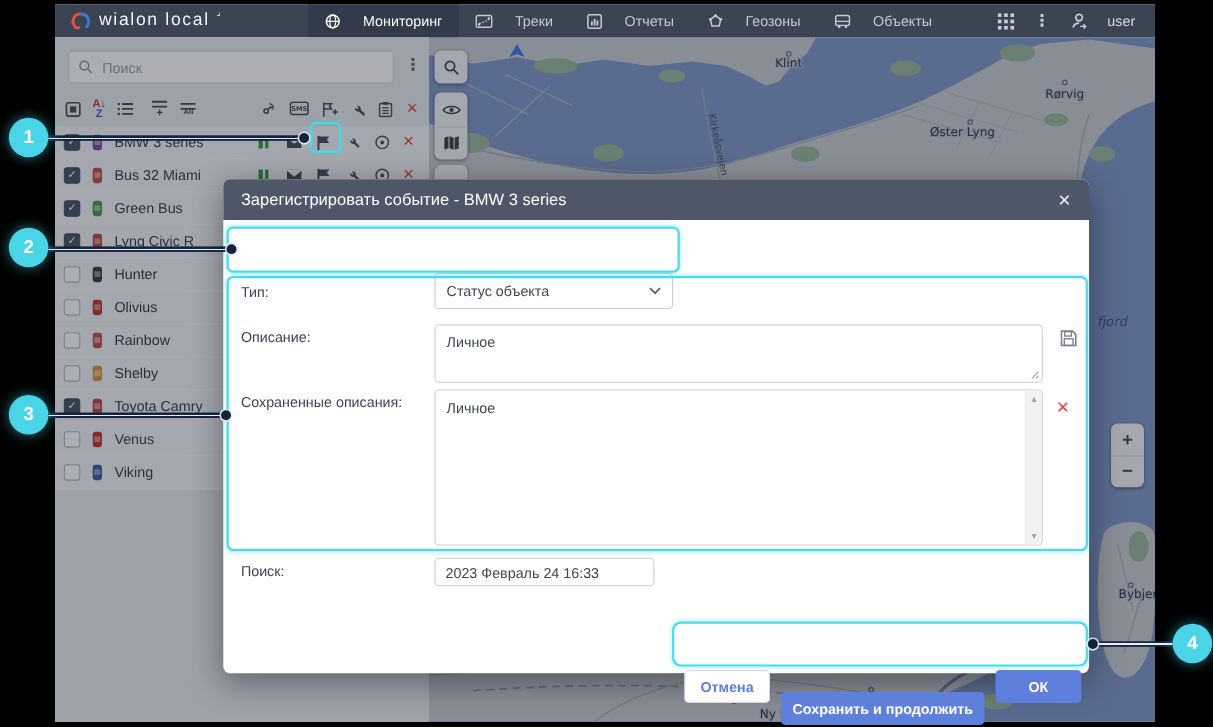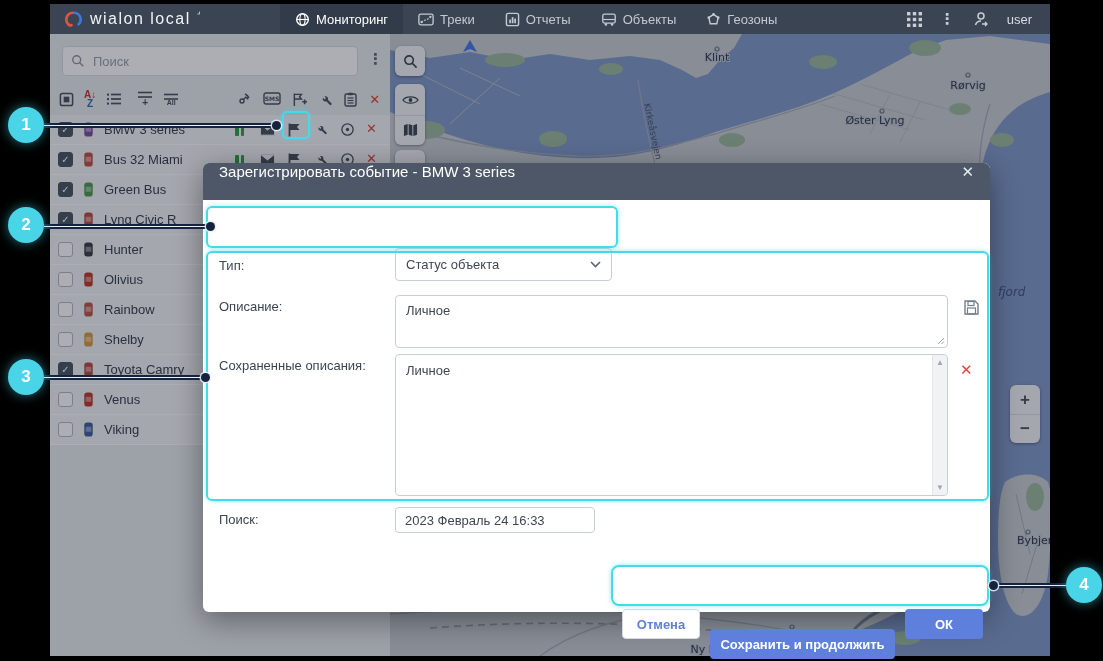--- a/index.html
+++ b/index.html
@@ -6,21 +6,21 @@
     font-family:"Liberation Sans","DejaVu Sans",sans-serif;}
   *{box-sizing:border-box;}
   
   #app{position:absolute;left:50px;top:4px;width:1000px;height:652px;background:#eef0f2;}
   
   #topbar{position:absolute;left:0;top:0;width:1000px;height:30px;background:#3b4453;display:flex;align-items:center;}
   .logo{display:flex;align-items:center;gap:7px;padding-left:14px;width:230px;}
   .logo-text{color:#f2f4f7;font-size:16px;letter-spacing:1.5px;font-weight:400;}
   .logo-sup{color:#f2f4f7;font-size:9px;transform:translateY(-6px) rotate(45deg);display:inline-block;}
   .tabs{display:flex;height:100%;}
-  .tab{display:flex;align-items:center;gap:6px;padding:0 15px;height:100%;color:#c3c9d3;font-size:13px;cursor:pointer;}
+  .tab{display:flex;align-items:center;gap:20px;padding:0 15px;height:100%;color:#c3c9d3;font-size:13px;cursor:pointer;}
   .tab.active{background:#323b49;color:#fff;}
   .tab svg{flex:0 0 auto;}
   .tb-right{margin-left:auto;display:flex;align-items:center;gap:18px;padding-right:18px;color:#c9ced6;}
   .kebab{font-size:15px;font-weight:bold;letter-spacing:0;}
   .user-label{font-size:13px;color:#d8dce2;}
   
   #sidebar{position:absolute;left:0;top:30px;width:340px;height:622px;background:#e9ebee;}
   .search-wrap{position:absolute;left:12px;top:12px;width:296px;height:30px;background:#fff;border:1px solid #d8dbe1;border-radius:4px;display:flex;align-items:center;padding:0 8px;gap:6px;}
   .search-wrap input{border:none;outline:none;flex:1;font-size:13px;color:#3c4554;background:transparent;font-family:inherit;}
   .search-wrap input::placeholder{color:#9aa1ab;}
@@ -49,21 +49,21 @@
   text.water-label{font-size:12px;font-style:italic;fill:#44538a;}
   text.road-label{font-size:9px;fill:#4e5769;}
   .map-btn{position:absolute;background:#f4f5f7;border-radius:6px;box-shadow:0 1px 3px rgba(0,0,0,.35);display:flex;flex-direction:column;align-items:center;justify-content:center;color:#3e4856;}
   .map-cell{width:30px;height:30px;display:flex;align-items:center;justify-content:center;}
   .map-cell + .map-cell{border-top:1px solid #d9dce1;}
   .zoom-txt{font-size:17px;font-weight:bold;color:#4a5260;line-height:1;}
   
   #dim{position:absolute;left:50px;top:34px;width:1000px;height:622px;background:rgba(13,18,31,.34);z-index:50;}
   
   #dialog{position:absolute;left:203px;top:163px;width:787px;height:449px;background:#fff;border-radius:6px;z-index:100;box-shadow:0 8px 30px rgba(0,0,0,.4);}
-  .dlg-header{position:absolute;left:0;top:0;width:100%;height:37px;background:#4d5768;border-radius:6px 6px 0 0;display:flex;padding:0 16px;}
+  .dlg-header{position:absolute;left:0;top:0;width:100%;height:37px;background:#4d5768;border-radius:6px 6px 0 0;display:flex;align-items:center;padding:0 16px;}
   .dlg-title{color:#fff;font-size:15px;font-weight:500;}
   .dlg-close{margin-left:auto;color:#e9ecf0;font-size:15px;font-weight:bold;cursor:pointer;}
   .dlg-body{position:absolute;left:0;top:37px;width:100%;height:412px;}
   .dlabel{position:absolute;left:16px;font-size:13px;color:#3c4554;}
   .field{position:absolute;border:1px solid #c9ced6;border-radius:4px;background:#fff;font-size:13px;color:#3f4654;}
   .f-select{left:192px;top:48px;width:217px;height:33px;display:flex;align-items:center;padding:0 10px;}
   .f-select .chev{margin-left:auto;color:#5a6372;}
   .f-textarea{left:192px;top:95px;width:553px;height:53px;}
   .f-textarea textarea{width:100%;height:100%;border:none;outline:none;resize:none;font:13px "Liberation Sans",sans-serif;color:#3f4654;padding:7px 10px;background:transparent;}
   .rsz{position:absolute;right:2px;bottom:2px;}
@@ -121,36 +121,36 @@
       <div class="tab">
         <svg width="15" height="15" viewBox="0 0 16 16">
             <rect x="1.5" y="1.5" width="13" height="13" rx="2" fill="none" stroke="#c3c9d3" stroke-width="1.5"></rect>
             <rect x="4.5" y="8" width="1.8" height="4" fill="#c3c9d3"></rect>
             <rect x="7.2" y="5.5" width="1.8" height="6.5" fill="#c3c9d3"></rect>
             <rect x="9.9" y="7" width="1.8" height="5" fill="#c3c9d3"></rect>
           </svg>
         <span>Отчеты</span>
       </div>
       <div class="tab">
+        <svg width="15" height="15" viewBox="0 0 16 16">
+            <path d="M3,6 L8,2.5 L13,6 L11.5,12.5 L4.5,12.5 Z" fill="none" stroke="#c3c9d3" stroke-width="1.5"></path>
+            <circle cx="3" cy="6" r="1.4" fill="#c3c9d3"></circle>
+            <circle cx="13" cy="6" r="1.4" fill="#c3c9d3"></circle>
+            <circle cx="8" cy="2.5" r="1.4" fill="#c3c9d3"></circle>
+          </svg>
+        <span>Геозоны</span>
+      </div>
+      <div class="tab">
         <svg width="16" height="15" viewBox="0 0 18 16">
             <rect x="2" y="2" width="14" height="10" rx="2" fill="none" stroke="#c3c9d3" stroke-width="1.5"></rect>
             <line x1="2.5" y1="8" x2="15.5" y2="8" stroke="#c3c9d3" stroke-width="1.3"></line>
             <circle cx="5.5" cy="13.5" r="1.4" fill="#c3c9d3"></circle>
             <circle cx="12.5" cy="13.5" r="1.4" fill="#c3c9d3"></circle>
           </svg>
         <span>Объекты</span>
-      </div>
-      <div class="tab">
-        <svg width="15" height="15" viewBox="0 0 16 16">
-            <path d="M3,6 L8,2.5 L13,6 L11.5,12.5 L4.5,12.5 Z" fill="none" stroke="#c3c9d3" stroke-width="1.5"></path>
-            <circle cx="3" cy="6" r="1.4" fill="#c3c9d3"></circle>
-            <circle cx="13" cy="6" r="1.4" fill="#c3c9d3"></circle>
-            <circle cx="8" cy="2.5" r="1.4" fill="#c3c9d3"></circle>
-          </svg>
-        <span>Геозоны</span>
       </div>
     </div>
     <div class="tb-right">
       <svg width="15" height="15" viewBox="0 0 15 15">
           <g fill="#c9ced6">
             <rect x="0" y="0" width="3.4" height="3.4"></rect>
             <rect x="5.8" y="0" width="3.4" height="3.4"></rect>
             <rect x="11.6" y="0" width="3.4" height="3.4"></rect>
             <rect x="0" y="5.8" width="3.4" height="3.4"></rect>
             <rect x="5.8" y="5.8" width="3.4" height="3.4"></rect>

